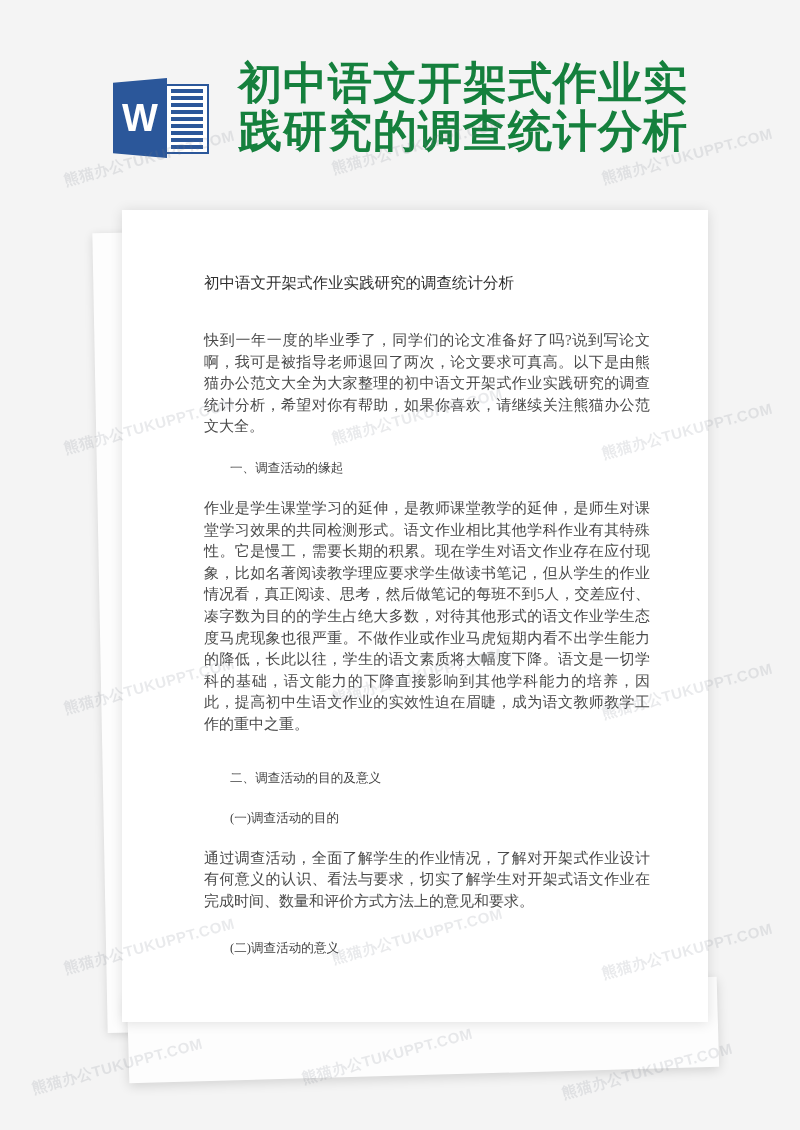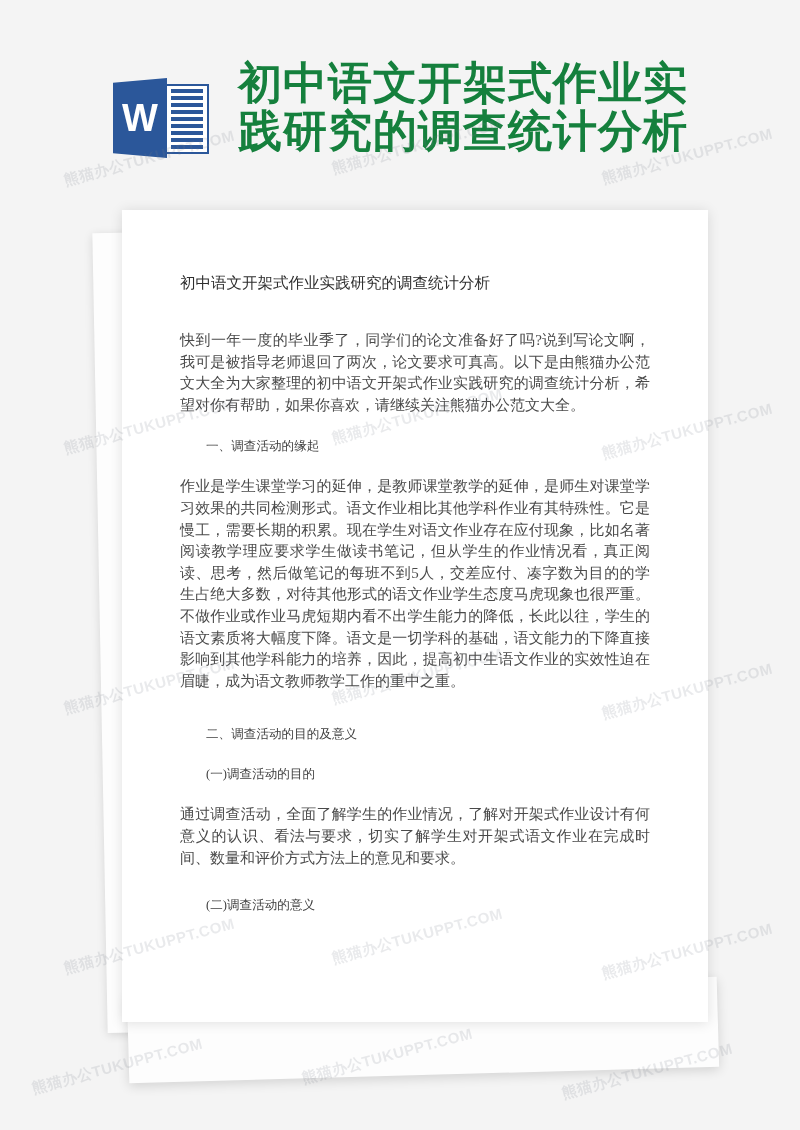--- a/index.html
+++ b/index.html
@@ -134,21 +134,21 @@
     height: 812px;
     background: #ffffff;
     box-shadow: 0 1px 12px rgba(0,0,0,0.12);
   }
 
   
   .doc-body {
     position: absolute;
     left: 0; top: 0;
     width: 586px;
-    padding: 62px 58px 0 58px;
+    padding: 62px 58px 0 82px;
     color: #3b3b3b;
     font-family: "Liberation Serif", "DejaVu Serif", serif;
   }
   .doc-title {
     font-size: 15.5px;
     line-height: 22px;
     color: #2e2e2e;
     margin-bottom: 36px;
   }
   .para {

